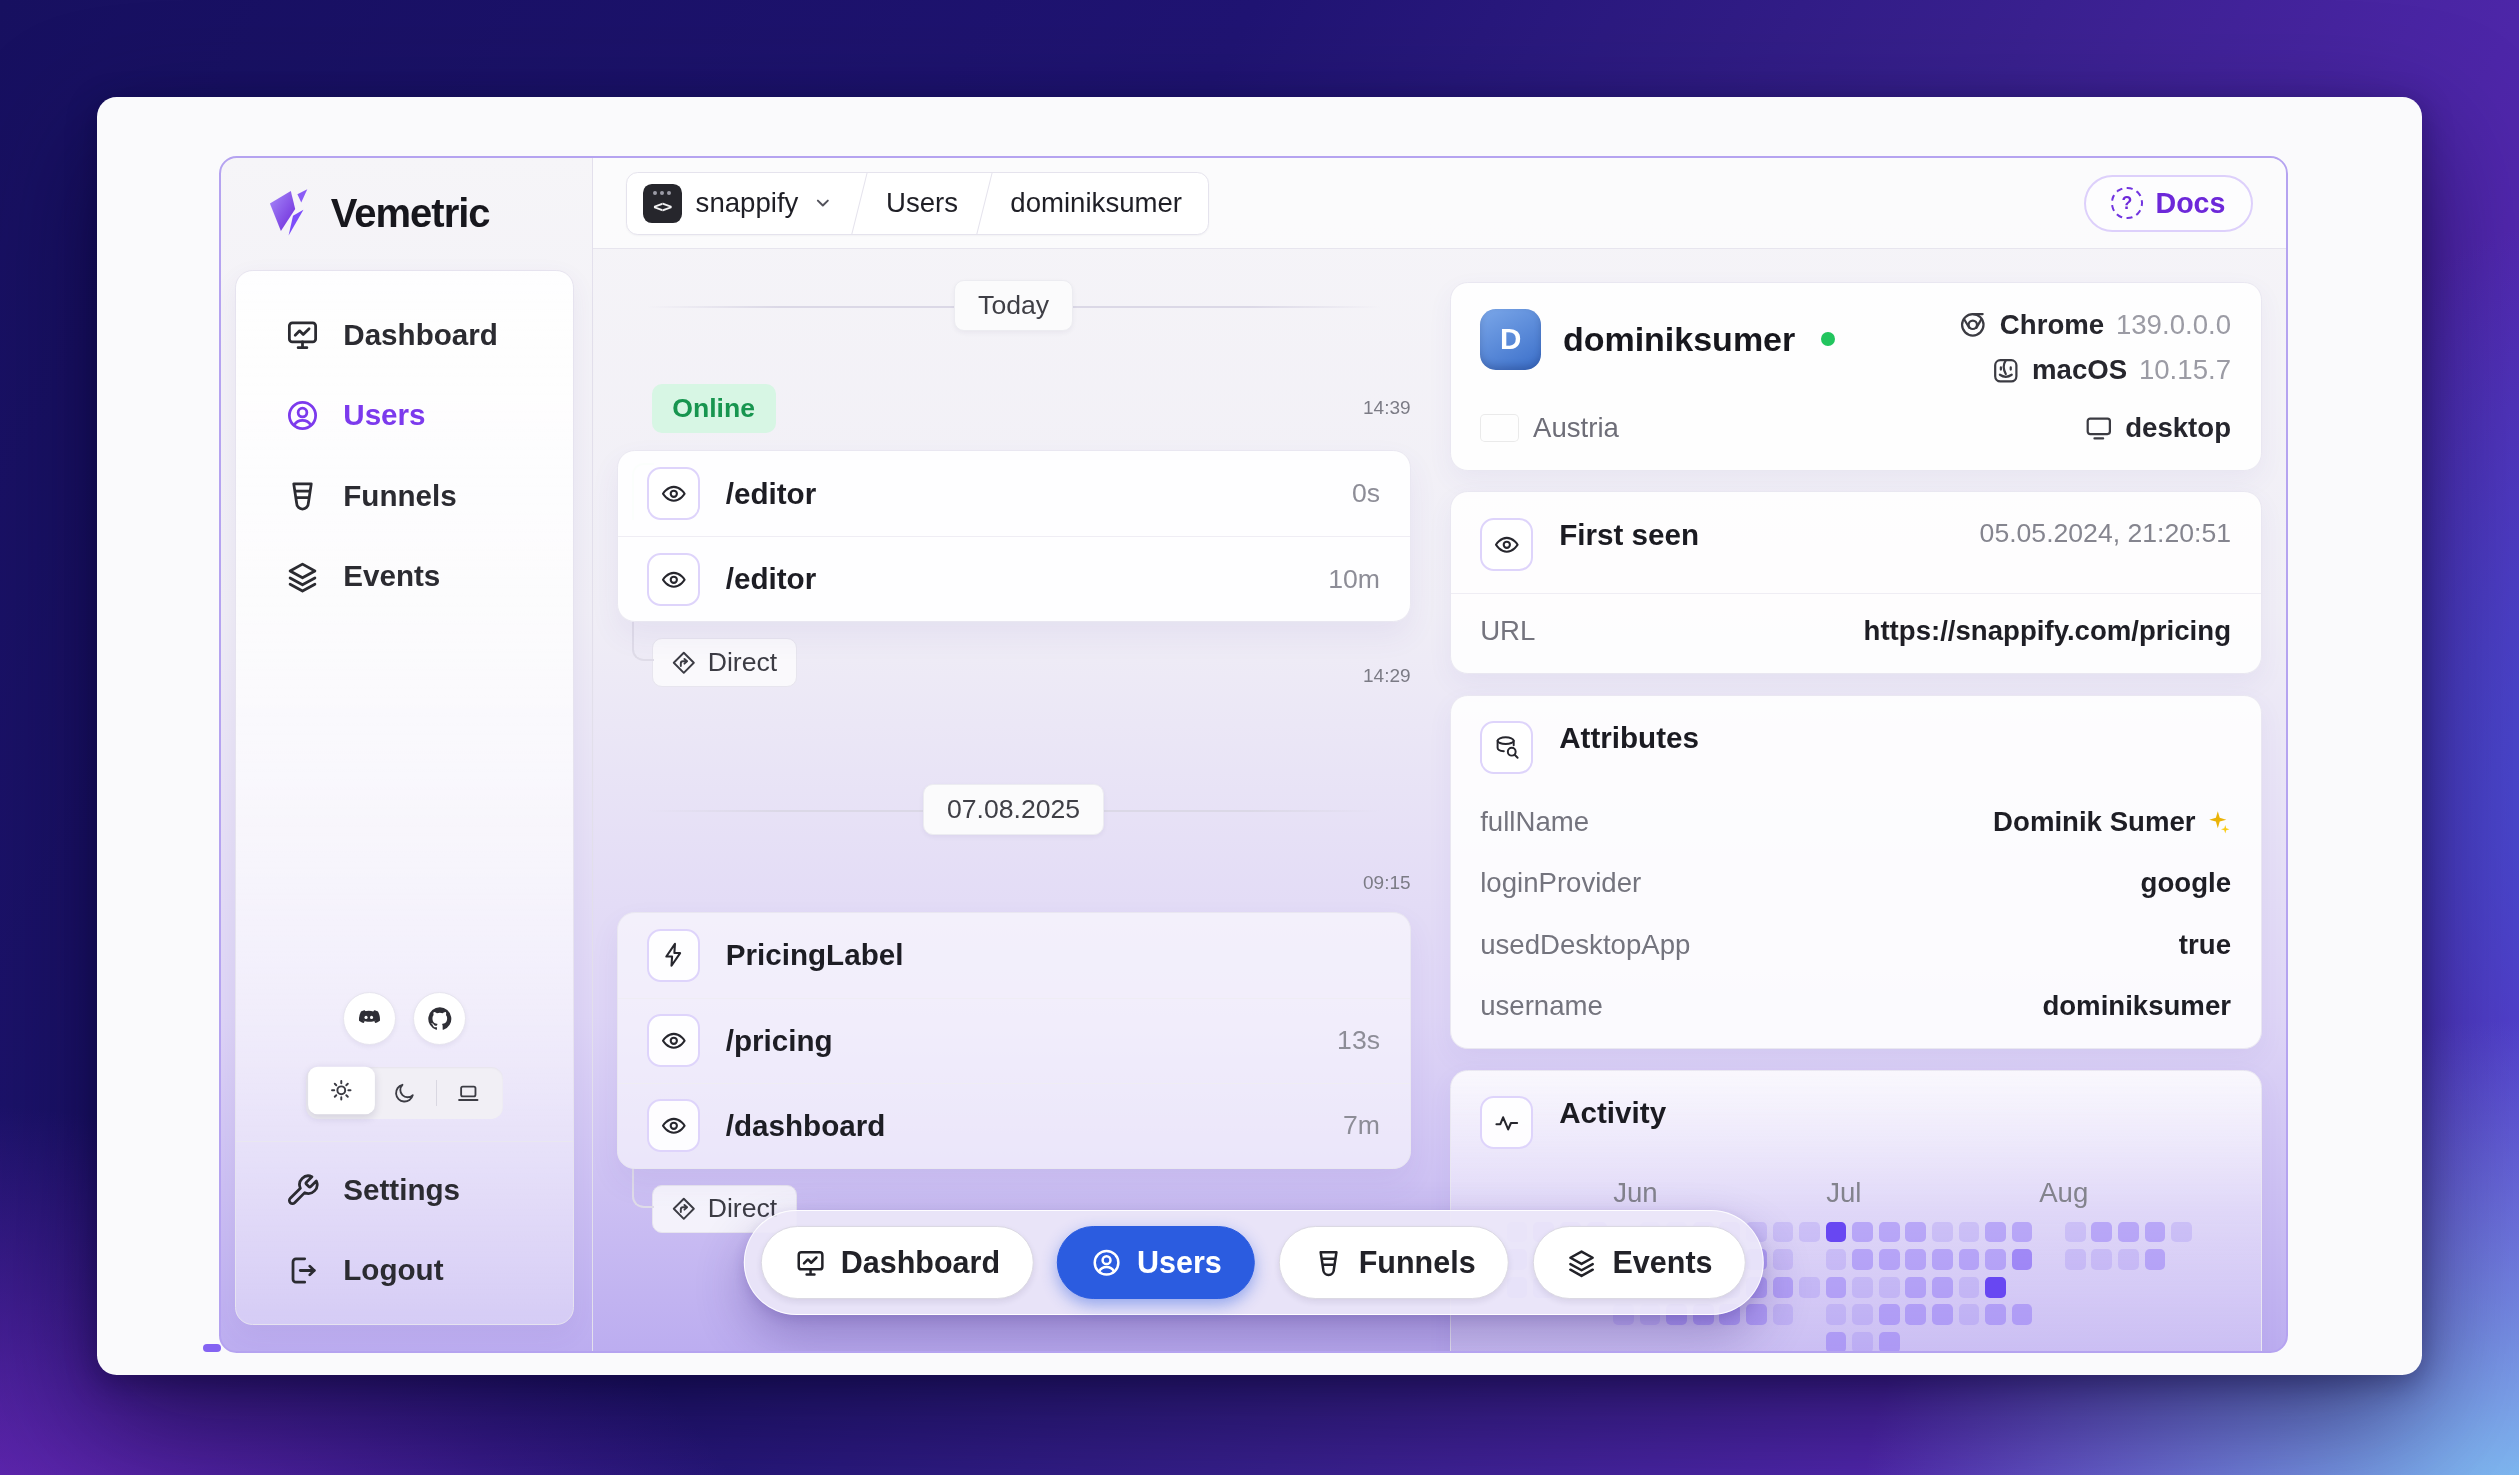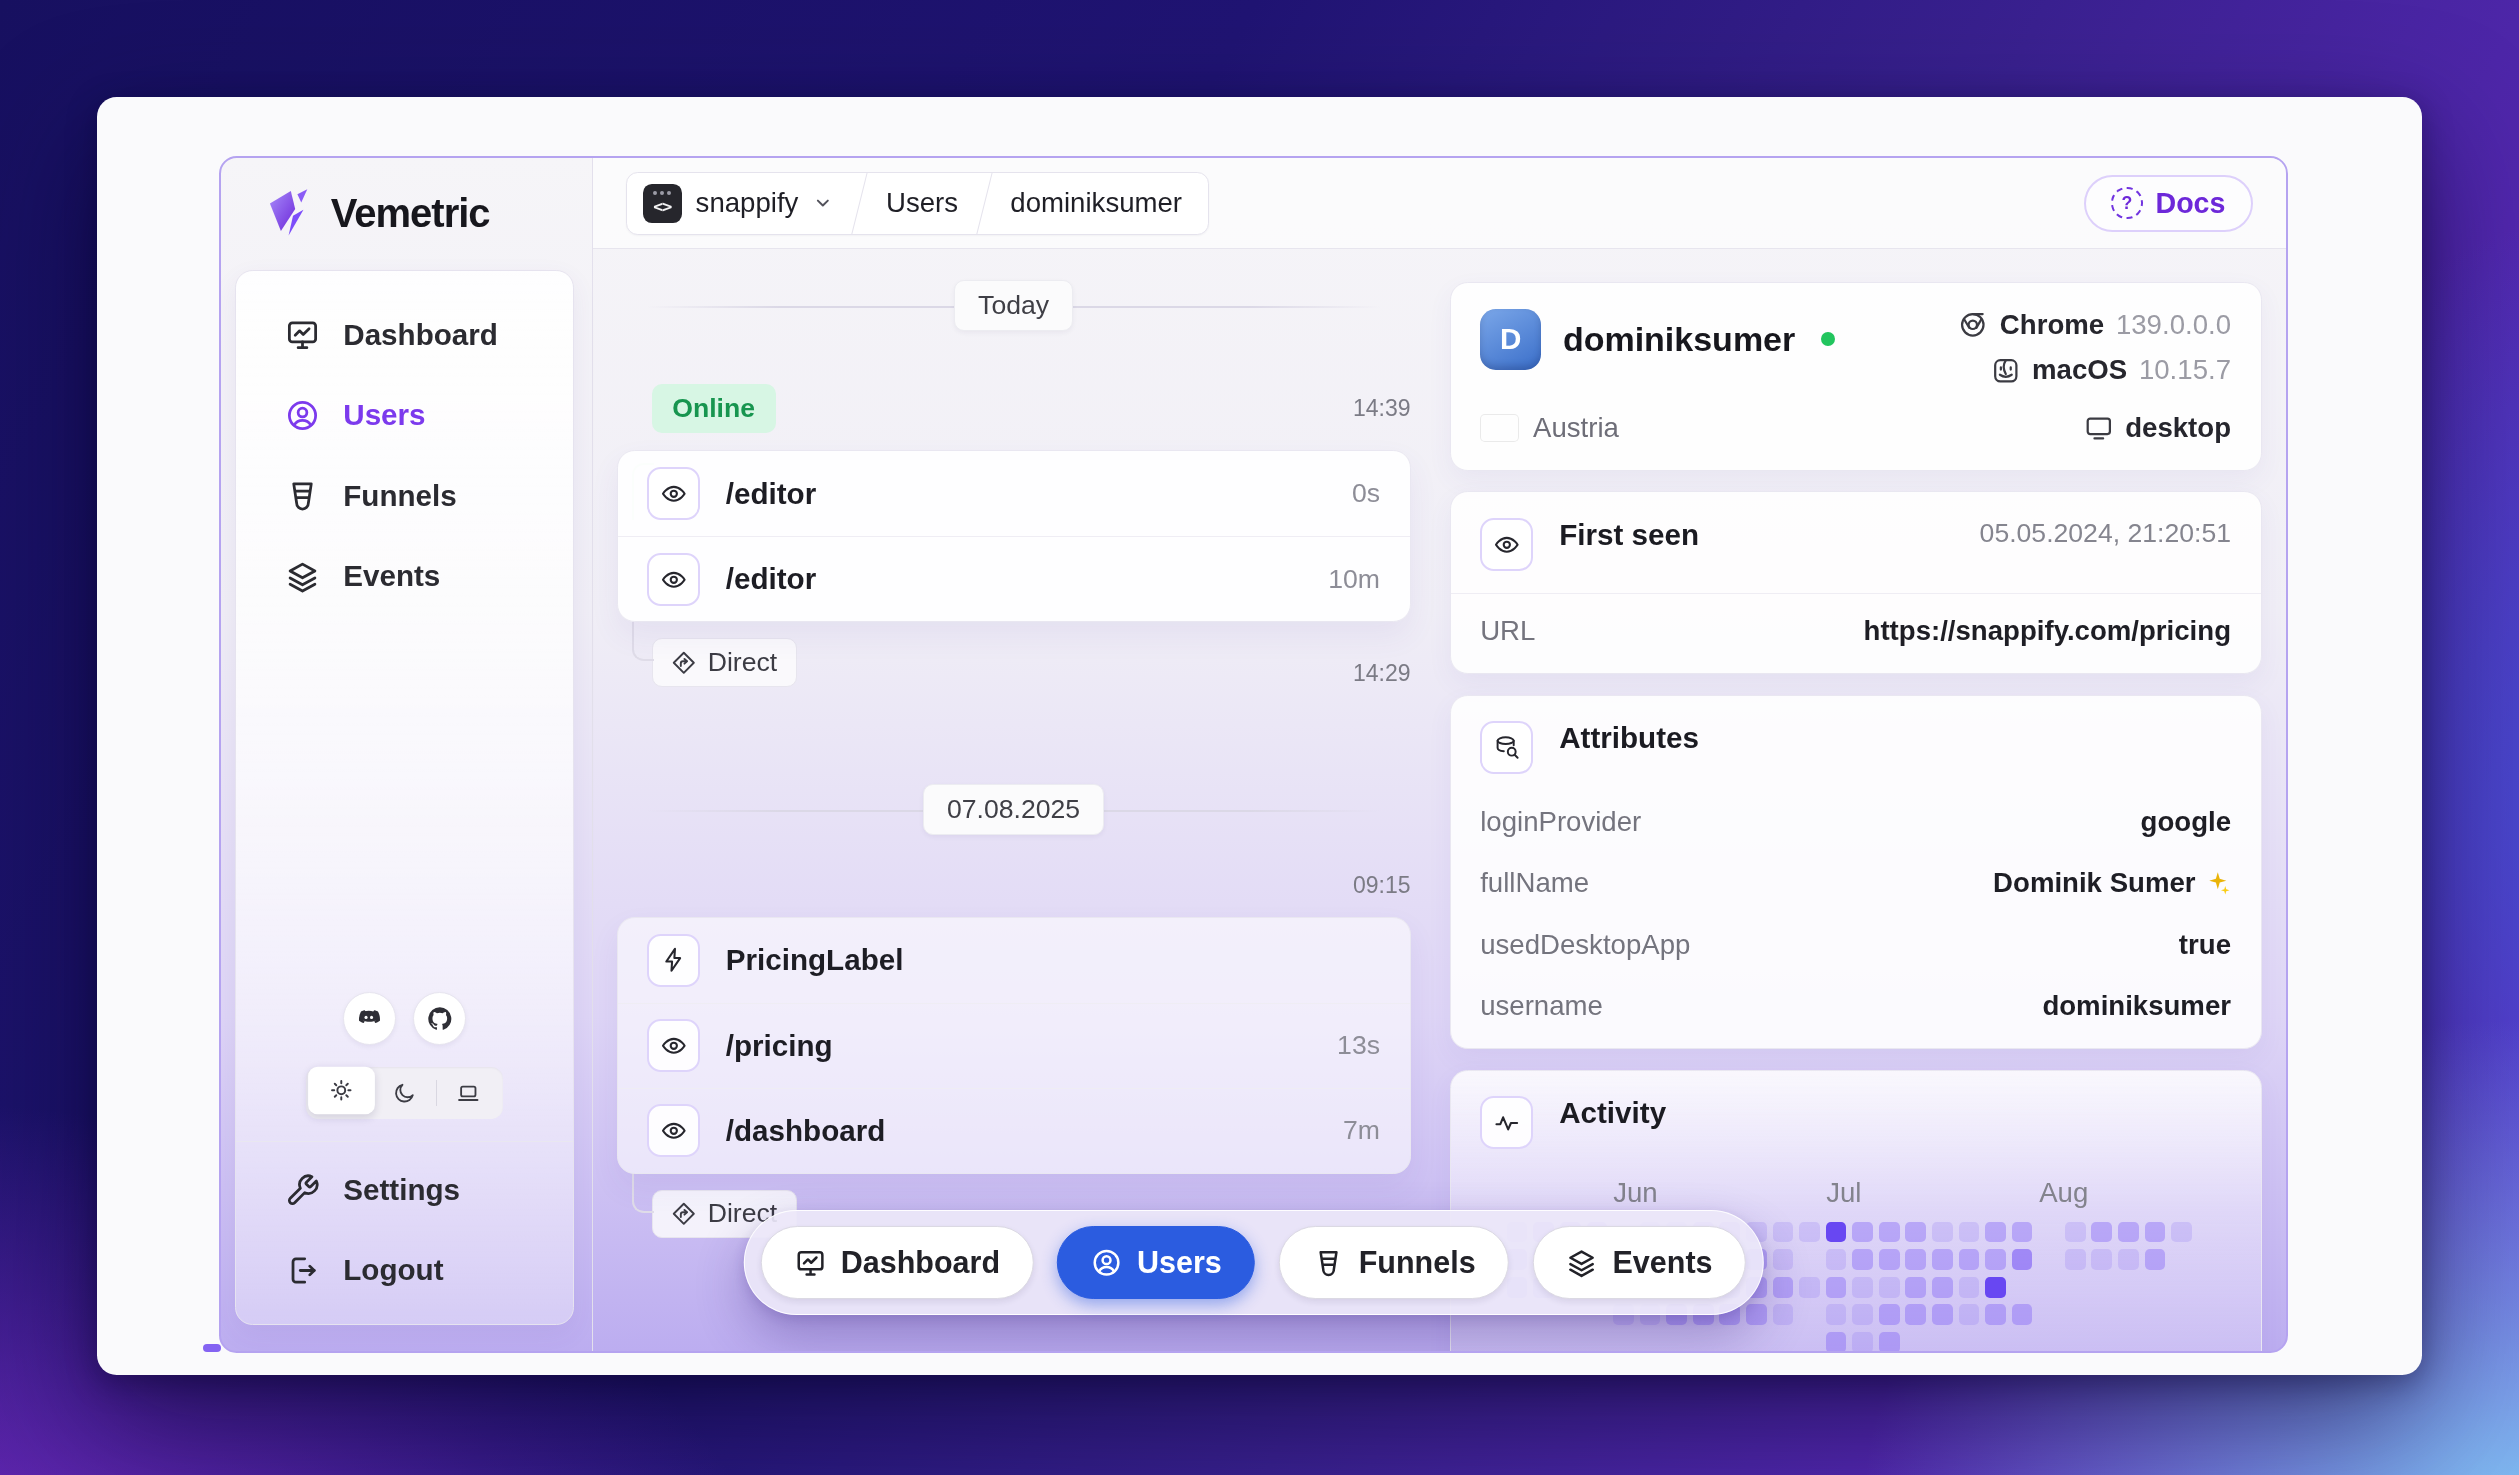--- a/index.html
+++ b/index.html
@@ -89,21 +89,21 @@
   .date-sep { position:relative; height:47px; display:flex; justify-content:center; align-items:center; }
   .date-sep::before { content:""; position:absolute; left:29.6px; right:29.6px; top:50%; height:2px;
     background:linear-gradient(90deg,rgba(215,212,226,0),#dbd8e6 18%,#dbd8e6 82%,rgba(215,212,226,0)); }
   .date-pill { position:relative; background:#fbfbfc; border:1px solid #ececf1; border-radius:9.9px;
     padding:8.9px 22.7px; font-size:26.6px; color:#3f3f46; box-shadow:0 2px 4.9px rgba(30,20,70,.05); }
 
   .session { position:relative; }
   .sess-head { display:flex; align-items:center; justify-content:space-between; padding-left:35px; margin-top:55px; position:relative; z-index:2; }
   .badge-online { background:#d7f6e4; color:#17954f; font-size:26.6px; font-weight:600;
     padding:8.9px 20.7px; border-radius:9.9px; }
-  .t-gray { font-size:23px; color:#7b7b85; }
+  .t-gray { font-size:19px; color:#7b7b85; }
   .elbow-top { position:absolute; left:15.8px; top:79px; width:21.7px; height:57px;
     border-left:2px solid #cdebd8; border-top:2px solid #cdebd8; border-top-left-radius:11.8px; z-index:1; }
   .elbow-bottom { position:absolute; left:15.8px; top:-15.8px; width:21.7px; height:39px;
     border-left:2px solid #dfdce8; border-bottom:2px solid #dfdce8; border-bottom-left-radius:11.8px; }
 
   .event-card { margin-top:17.7px; background:rgba(255,255,255,.92); border:1px solid #e9e7f1;
     border-radius:17.7px; box-shadow:0 13.8px 29.6px rgba(87,63,170,.07); position:relative; z-index:2; }
   .event-card.faded { background:rgba(255,255,255,.58); }
   .event-row { min-height:85px; display:flex; align-items:center; gap:25.6px; padding:7.9px 29.6px; }
   .event-row + .event-row { border-top:1px solid #efedf4; }
@@ -550,31 +550,31 @@
             <div class="fs-row">
               <span class="icon-box">
                   <svg viewBox="0 0 24 24">
                     <use href="#i-dbsearch"></use>
                   </svg>
                 </span>
               <span class="fs-title">Attributes</span>
             </div>
             <div class="attr-rows">
               <div class="kv-row">
-                <span class="kv-key">loginProvider</span>
-                <span class="kv-val">google</span>
-              </div>
-              <div class="kv-row">
                 <span class="kv-key">fullName</span>
                 <span class="kv-val">
                     <span>Dominik Sumer</span>
                     <svg class="sparkle" viewBox="0 0 24 24">
                       <use href="#i-sparkle"></use>
                     </svg>
                   </span>
+              </div>
+              <div class="kv-row">
+                <span class="kv-key">loginProvider</span>
+                <span class="kv-val">google</span>
               </div>
               <div class="kv-row">
                 <span class="kv-key">usedDesktopApp</span>
                 <span class="kv-val">true</span>
               </div>
               <div class="kv-row">
                 <span class="kv-key">username</span>
                 <span class="kv-val">dominiksumer</span>
               </div>
             </div>

